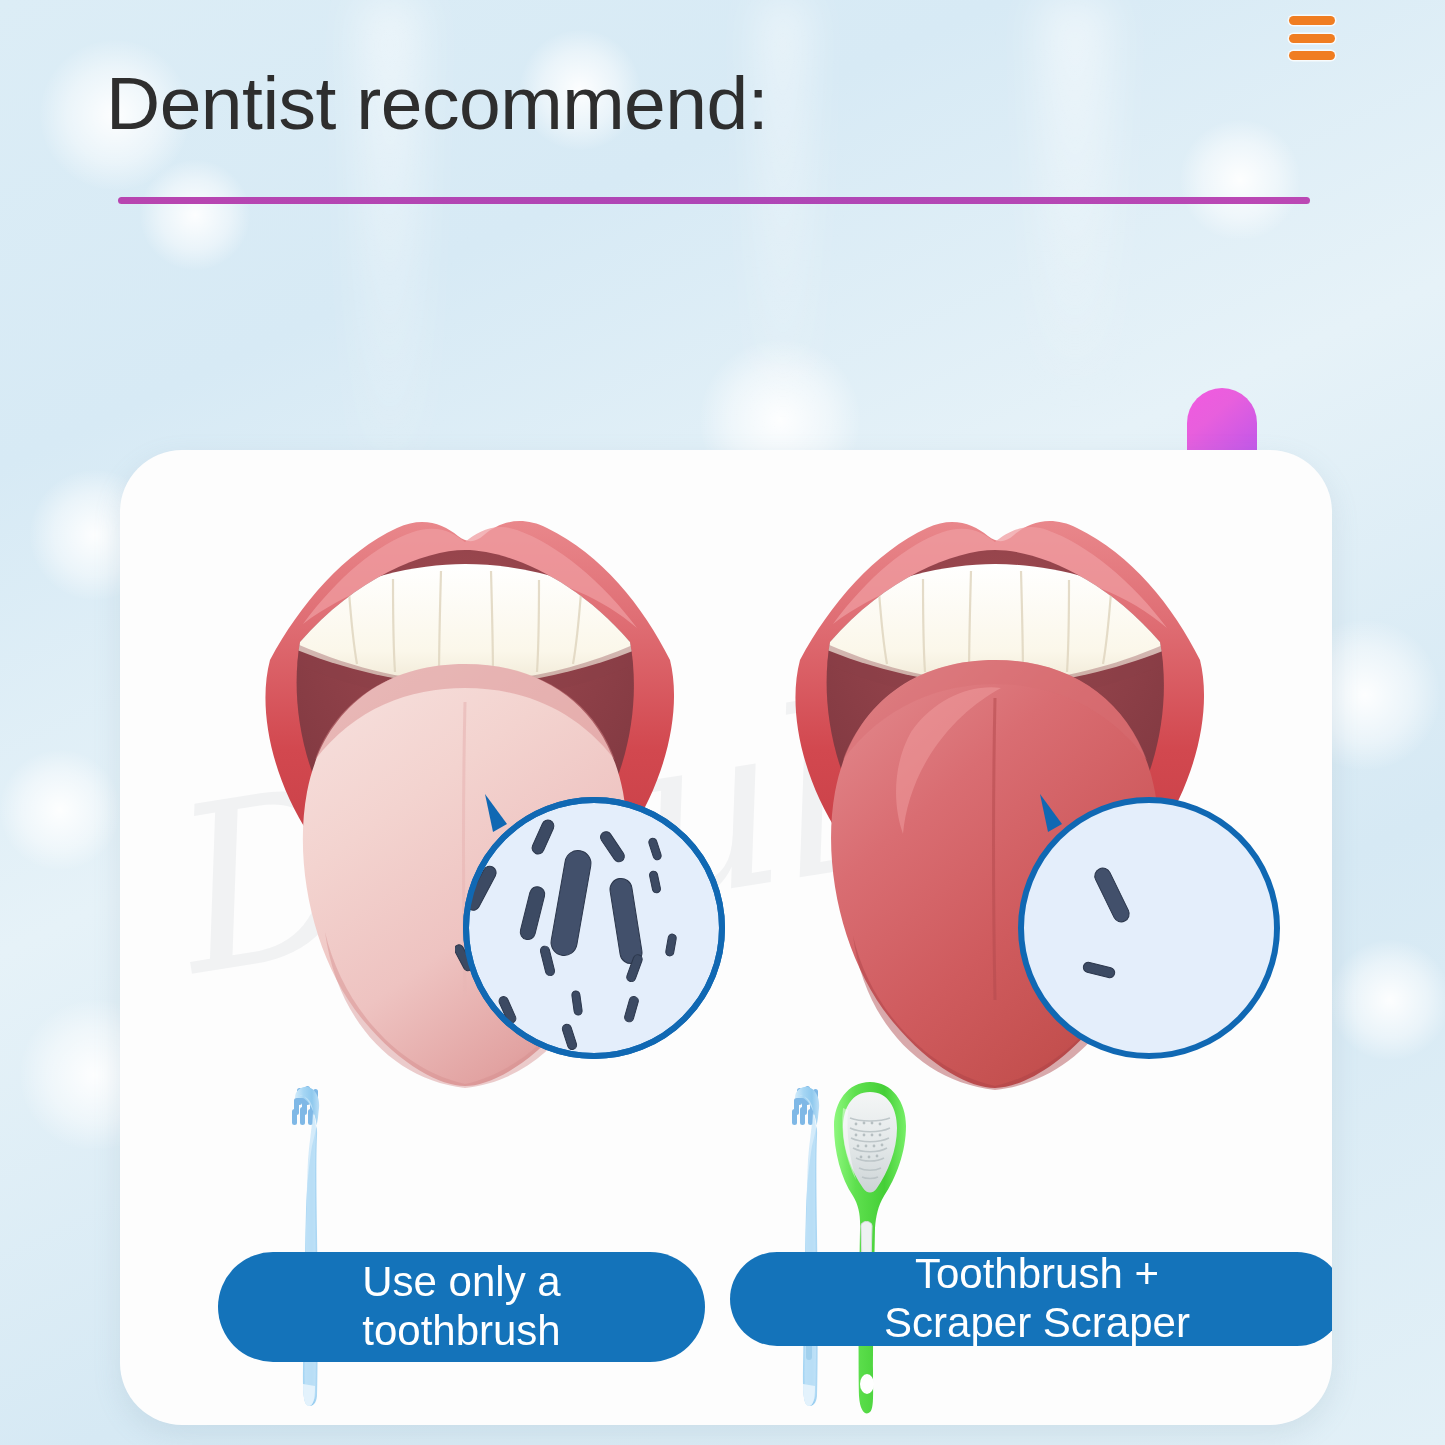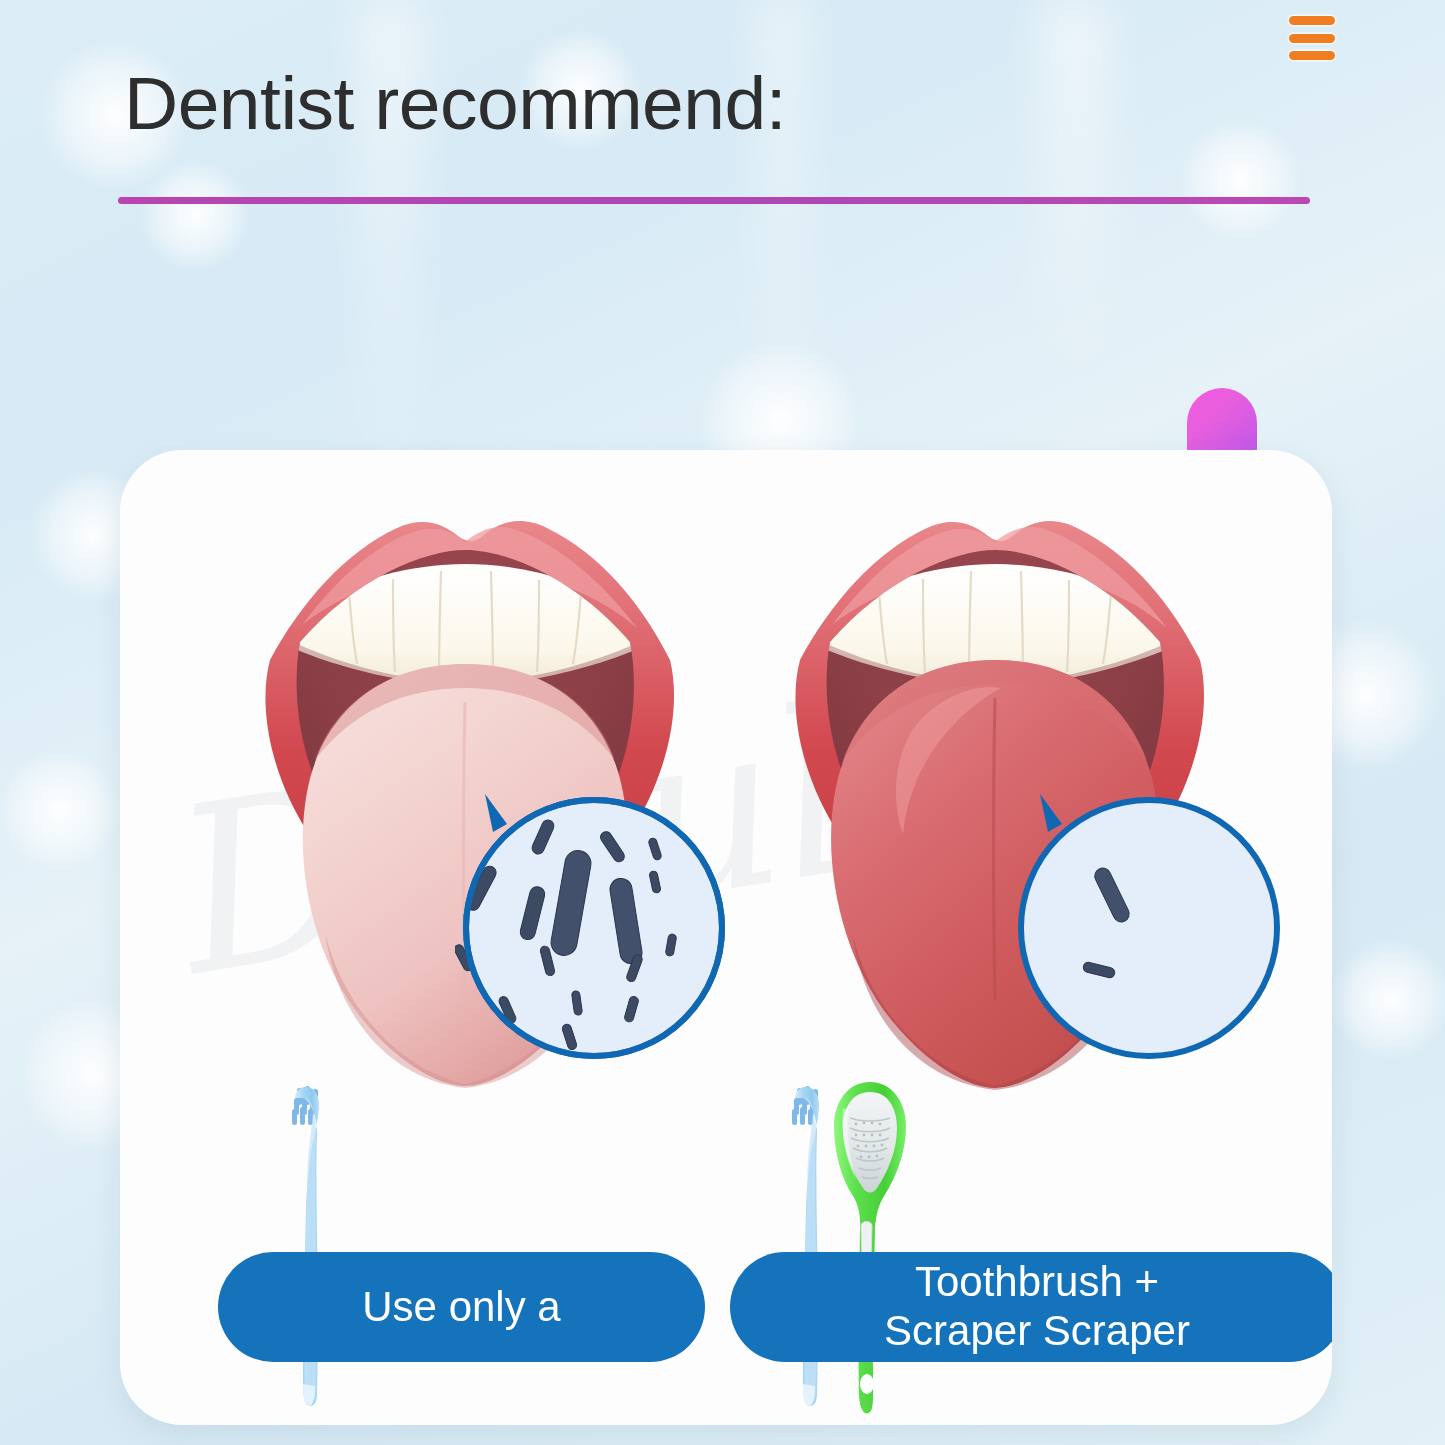--- a/index.html
+++ b/index.html
@@ -46,21 +46,21 @@
   #hamburger .bar {
     height: 9px;
     border-radius: 5px;
     background: #f07d21;
     box-shadow: 0 0 0 1.5px rgba(255,255,255,0.75);
   }
 
   
   #headline {
     position: absolute;
-    left: 124px;
+    left: 106px;
     top: 66px;
     width: 1200px;
     font-size: 75px;
     line-height: 1.0;
     font-weight: 500;
     letter-spacing: -0.5px;
     color: #2e2e2e;
   }
   #divider {
     position: absolute;
@@ -540,24 +540,25 @@
 
         <ellipse cx="39" cy="306" rx="7" ry="10" fill="#ffffff"></ellipse>
 
         <path d="M15 30 C12 56, 18 82, 28 102 C22 80, 18 56, 20 32 Z" fill="#ffffff" opacity="0.45"></path>
       </svg>
     </div>
 
     <div class="label-pill" style="left:98px;top:802px;width:487px;height:110px;">
       <span>
         <span>Use only a</span><br>
+        <span>toothbrush</span>
       </span>
     </div>
 
-    <div class="label-pill" style="left:610px;top:802px;width:614px;height:110px;">
+    <div class="label-pill" style="left:610px;top:802px;width:614px;height:94px;">
       <span>
         <span>Toothbrush +</span><br>
         <span>Scraper Scraper</span>
       </span>
     </div>
 
   </div>
 </div>
 
 </body></html>

